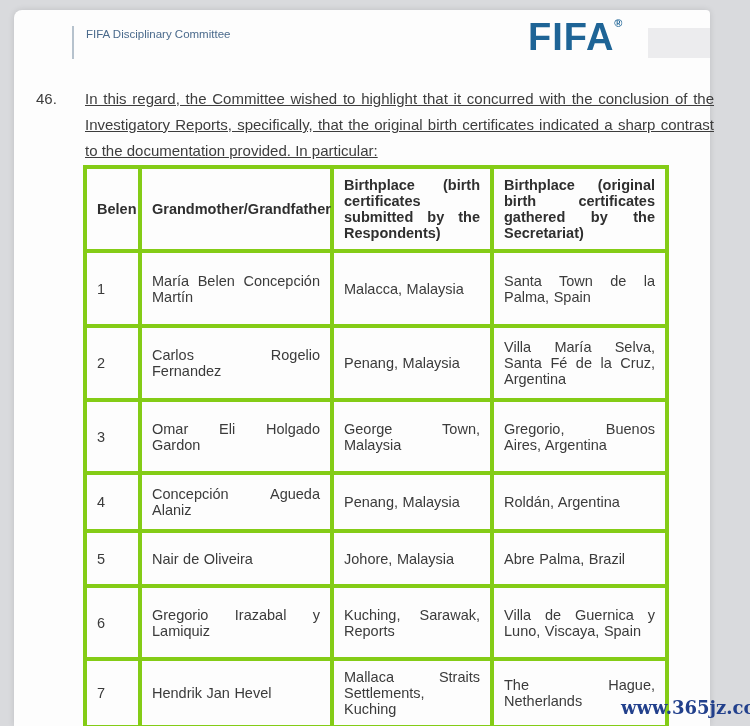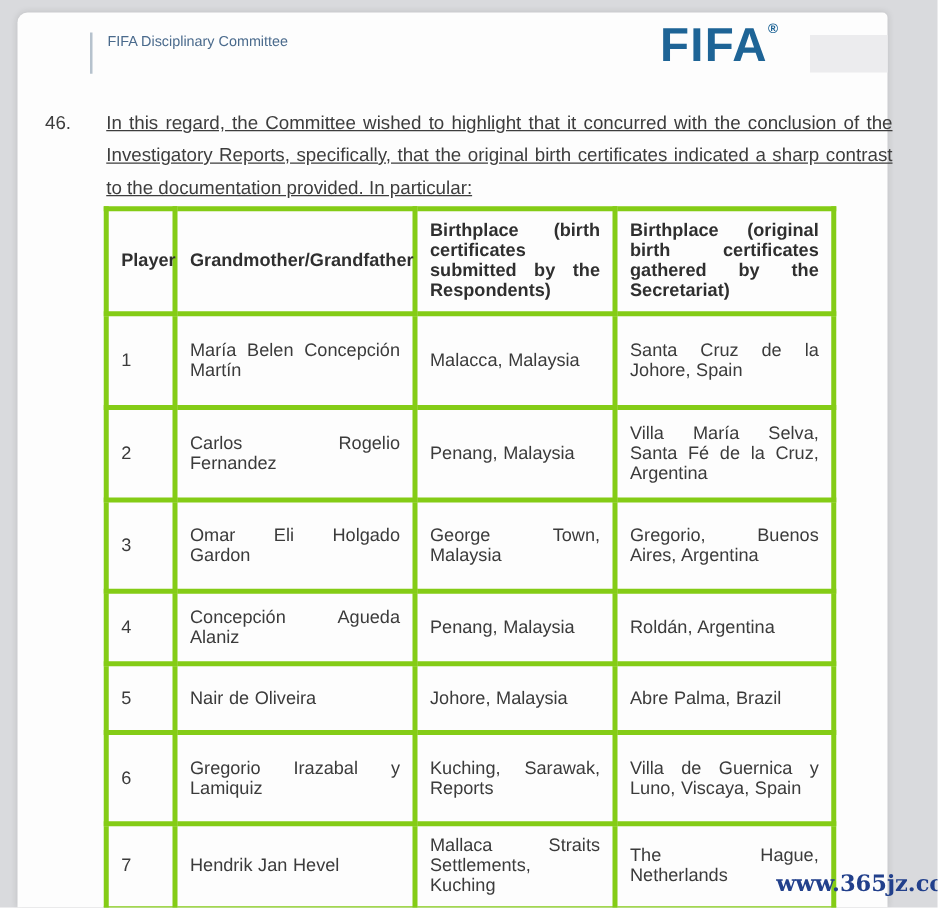--- a/index.html
+++ b/index.html
@@ -99,30 +99,30 @@
 
   <table class="players">
     <colgroup>
         <col class="c1">
         <col class="c2">
         <col class="c3">
         <col class="c4">
       </colgroup>
     <tbody>
         <tr class="hrow">
-      <th>Player</th>
+      <th>Belen</th>
       <th>Grandmother/Grandfather</th>
       <th>Birthplace (birth certificates submitted by the Respondents)</th>
       <th>Birthplace (original birth certificates gathered by the Secretariat)</th>
     </tr>
     <tr class="r1">
       <td class="numcell">1</td>
       <td>María Belen Concepción Martín</td>
       <td>Malacca, Malaysia</td>
-      <td>Santa Cruz de la Johore, Spain</td>
+      <td>Santa Town de la Palma, Spain</td>
     </tr>
     <tr class="r2">
       <td class="numcell">2</td>
       <td>Carlos Rogelio Fernandez</td>
       <td>Penang, Malaysia</td>
       <td>Villa María Selva, Santa Fé de la Cruz, Argentina</td>
     </tr>
     <tr class="r3">
       <td class="numcell">3</td>
       <td>Omar Eli Holgado Gardon</td>

